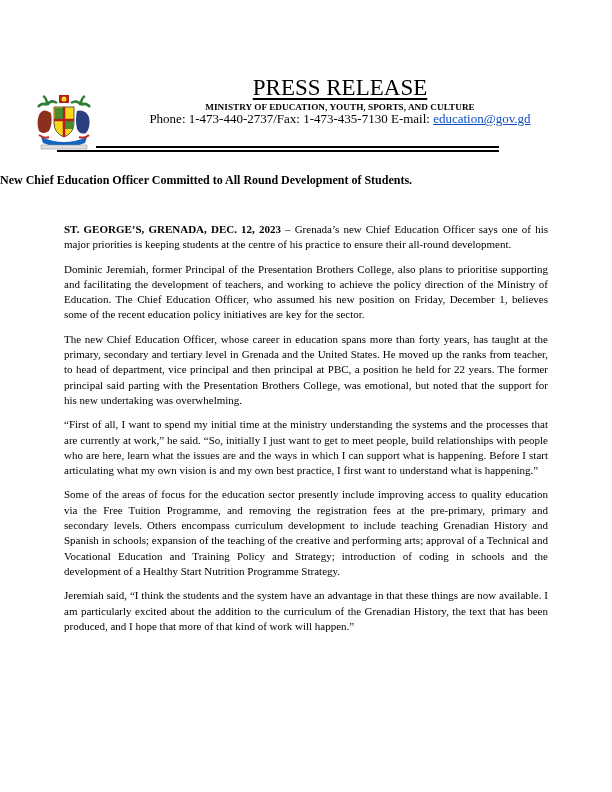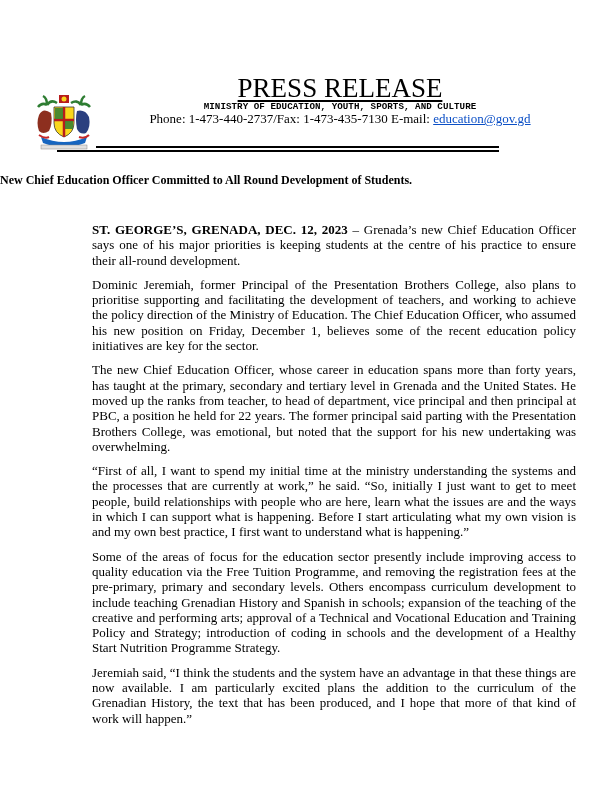--- a/index.html
+++ b/index.html
@@ -27,21 +27,21 @@
       top: 93px;
       width: 62px;
       height: 58px;
     }
     .press-title {
       position: absolute;
       left: 0;
       width: 612px;
       top: 73px;
       text-align: center;
-      font-size: 27px;
+      font-size: 23px;
       line-height: 30px;
       padding-left: 68px;
       box-sizing: border-box;
     }
     .press-title span {
       text-decoration: underline;
       text-decoration-thickness: 1.5px;
       text-underline-offset: 3px;
     }
     .ministry {
@@ -49,21 +49,20 @@
       left: 0;
       width: 612px;
       top: 101px;
       text-align: center;
       font-size: 9.2px;
       font-weight: bold;
       line-height: 12px;
       padding-left: 68px;
       box-sizing: border-box;
       letter-spacing: 0.05px;
-      font-family: Liberation Mono, monospace;
     }
     .contact {
       position: absolute;
       left: 0;
       width: 612px;
       top: 113px;
       text-align: center;
       font-size: 13px;
       line-height: 12px;
       padding-left: 68px;
@@ -97,24 +96,23 @@
       text-align: left;
       font-size: 12px;
       font-weight: bold;
       line-height: 15px;
     }
     .body-text {
       position: absolute;
       left: 64px;
       top: 222px;
       width: 484px;
-      font-size: 13px;
+      font-size: 11px;
       line-height: 15.3px;
       text-align: justify;
-      margin-left: 28px;
     }
     .body-text p {
       margin: 0 0 9px 0;
     }
     .body-text b {
       font-weight: bold;
     }
   </style>
 </head>
 <body>
@@ -158,16 +156,16 @@
   <div class="rule-bottom"></div>
 
   <div class="headline">New Chief Education Officer Committed to All Round Development of Students.</div>
 
   <div class="body-text">
     <p><b>ST. GEORGE’S, GRENADA, DEC. 12, 2023</b><span> – Grenada’s new Chief Education Officer says one of his major priorities is keeping students at the centre of his practice to ensure their all-round development.</span></p>
     <p>Dominic Jeremiah, former Principal of the Presentation Brothers College, also plans to prioritise supporting and facilitating the development of teachers, and working to achieve the policy direction of the Ministry of Education. The Chief Education Officer, who assumed his new position on Friday, December 1, believes some of the recent education policy initiatives are key for the sector.</p>
     <p>The new Chief Education Officer, whose career in education spans more than forty years, has taught at the primary, secondary and tertiary level in Grenada and the United States. He moved up the ranks from teacher, to head of department, vice principal and then principal at PBC, a position he held for 22 years. The former principal said parting with the Presentation Brothers College, was emotional, but noted that the support for his new undertaking was overwhelming.</p>
     <p>“First of all, I want to spend my initial time at the ministry understanding the systems and the processes that are currently at work,” he said.  “So, initially I just want to get to meet people, build relationships with people who are here, learn what the issues are and the ways in which I can support what is happening. Before I start articulating what my own vision is and my own best practice, I first want to understand what is happening.”</p>
     <p>Some of the areas of focus for the education sector presently include improving access to quality education via the Free Tuition Programme, and removing the registration fees at the pre-primary, primary and secondary levels. Others encompass curriculum development to include teaching Grenadian History and Spanish in schools; expansion of the teaching of the creative and performing arts; approval of a Technical and Vocational Education and Training Policy and Strategy; introduction of coding in schools and the development of a Healthy Start Nutrition Programme Strategy.</p>
-    <p>Jeremiah said, “I think the students and the system have an advantage in that these things are now available. I am particularly excited plans the addition to the curriculum of the Grenadian History, the text that has been produced, and I hope that more of that kind of work will happen.”</p>
+    <p>Jeremiah said, “I think the students and the system have an advantage in that these things are now available. I am particularly excited about the addition to the curriculum of the Grenadian History, the text that has been produced, and I hope that more of that kind of work will happen.”</p>
   </div>
 
 </div>
 
 </body></html>

